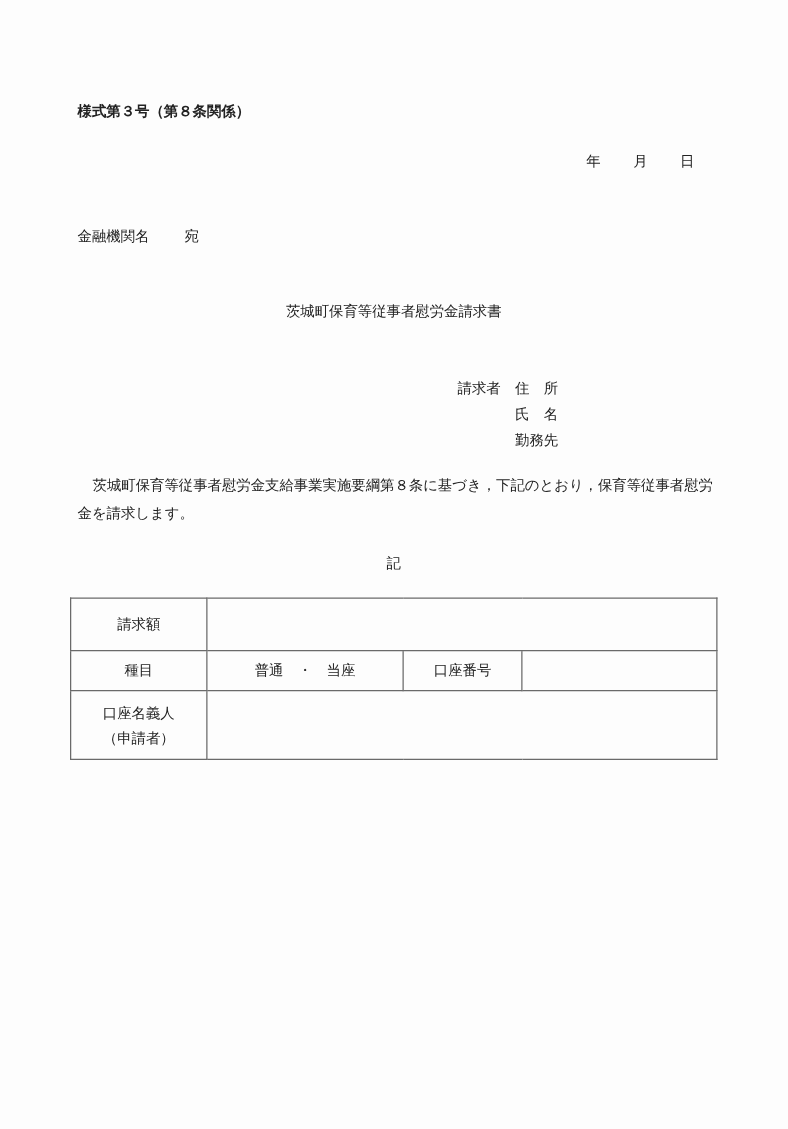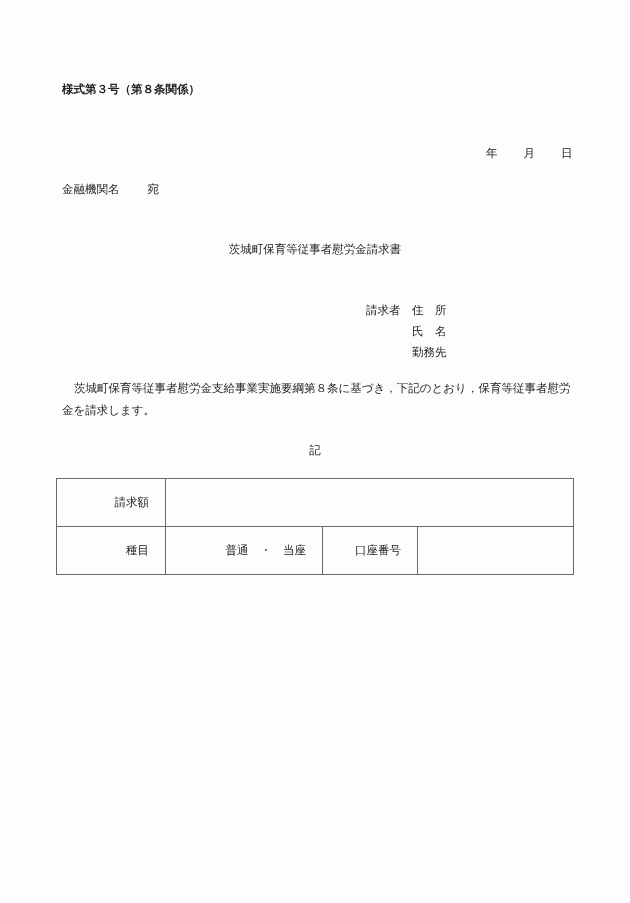--- a/index.html
+++ b/index.html
@@ -7,42 +7,42 @@
     width: 630px; height: 903px;
     background: #fdfdfd;
     font-family: "DejaVu Serif", "Liberation Serif", serif;
     color: #222;
     position: relative;
     overflow: hidden;
     font-size: 11.5px;
   }
   .abs { position: absolute; white-space: nowrap; }
   .form-number { left: 62px; top: 82px; font-weight: bold; }
-  .date-line { top: 122px; left: 486px; margin-top: 24px; }
+  .date-line { top: 122px; left: 469px; }
   .date-line span { display: inline-block; }
   .date-line .sp { width: 26px; }
   .addressee { left: 62px; top: 182px; }
   .addressee .gap { display: inline-block; width: 28px; }
   .title { left: 0; width: 630px; text-align: center; top: 242px; }
   .requester { left: 366px; top: 300px; line-height: 21px; }
   .requester .row { height: 21px; }
   .requester .lbl { display: inline-block; width: 46px; }
   .requester .fld { display: inline-block; letter-spacing: 0; }
   .body-text { left: 62px; top: 377px; width: 516px; white-space: normal; line-height: 22px; text-indent: 12px; }
   .ki { left: 0; width: 630px; text-align: center; top: 443px; }
 
   table.form {
     position: absolute; left: 56px; top: 478px;
     width: 517px; border-collapse: collapse;
     table-layout: fixed;
   }
   table.form td {
     border: 1.3px solid #6a6a6a;
-    text-align: right; vertical-align: middle;
-    padding: 16px; font-size: 11.5px;
+    text-align: center; vertical-align: middle;
+    padding: 4px; font-size: 11.5px;
   }
   .label-cell { line-height: 20px; }
 </style>
 </head>
 <body>
 
 <div class="abs form-number">様式第３号（第８条関係）</div>
 
 <div class="abs date-line">
   <span>年</span><span class="sp"></span><span>月</span><span class="sp"></span><span>日</span>
@@ -75,14 +75,21 @@
       <tr style="height:42px">
     <td>請求額</td>
     <td colspan="3"></td>
   </tr>
   <tr style="height:32px">
     <td>種目</td>
     <td>普通　・　当座</td>
     <td>口座番号</td>
     <td></td>
   </tr>
+  <tr style="height:55px">
+    <td class="label-cell">
+      <div>口座名義人</div>
+      <div>（申請者）</div>
+    </td>
+    <td colspan="3"></td>
+  </tr>
 </tbody>
   </table>
 
 </body></html>

